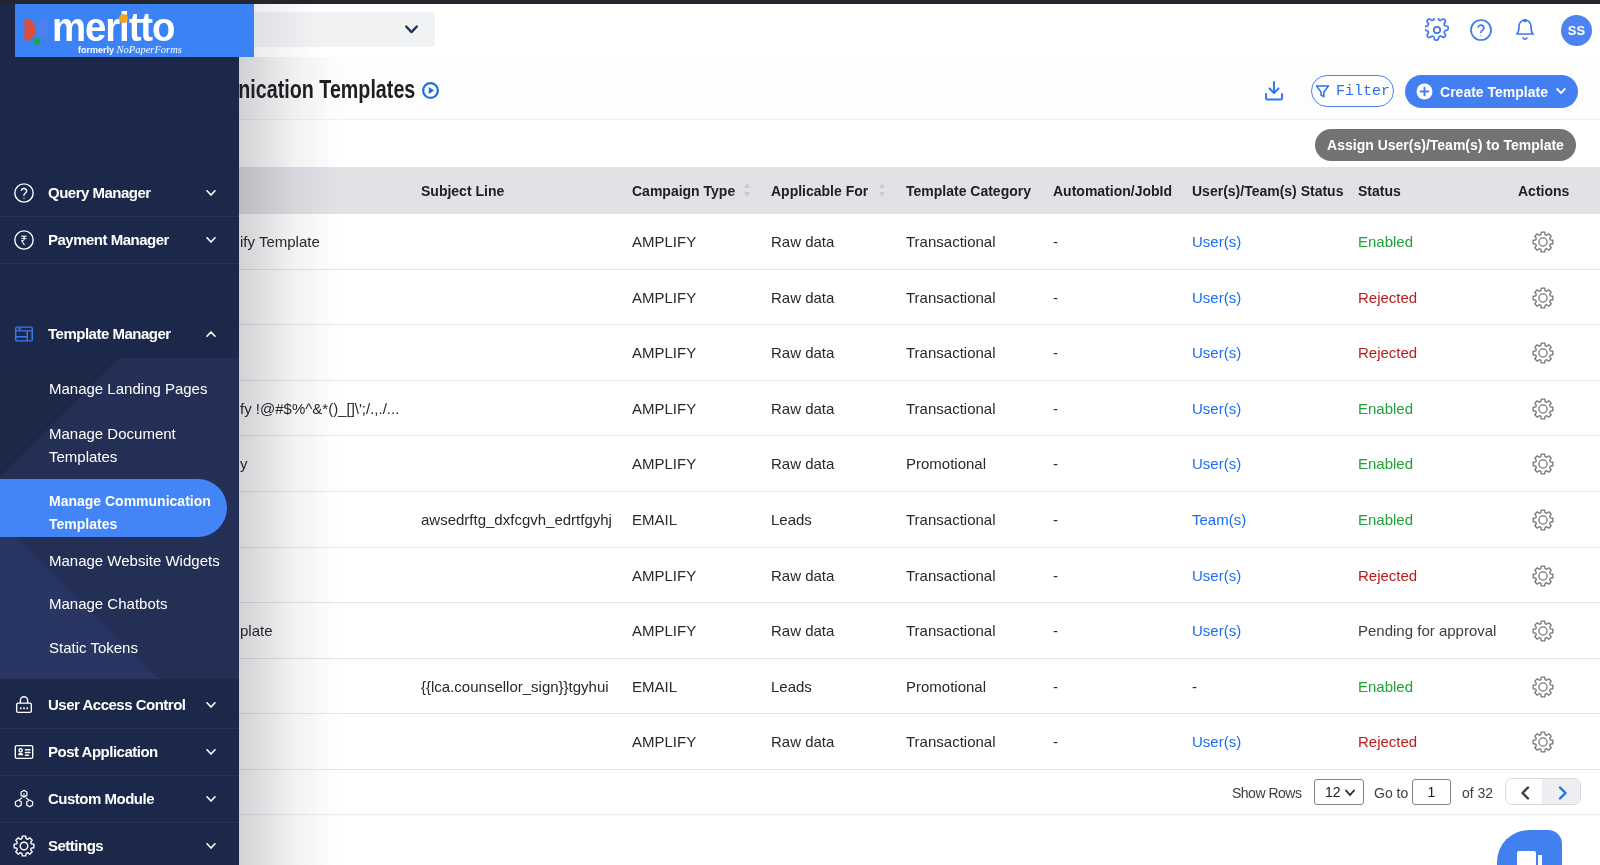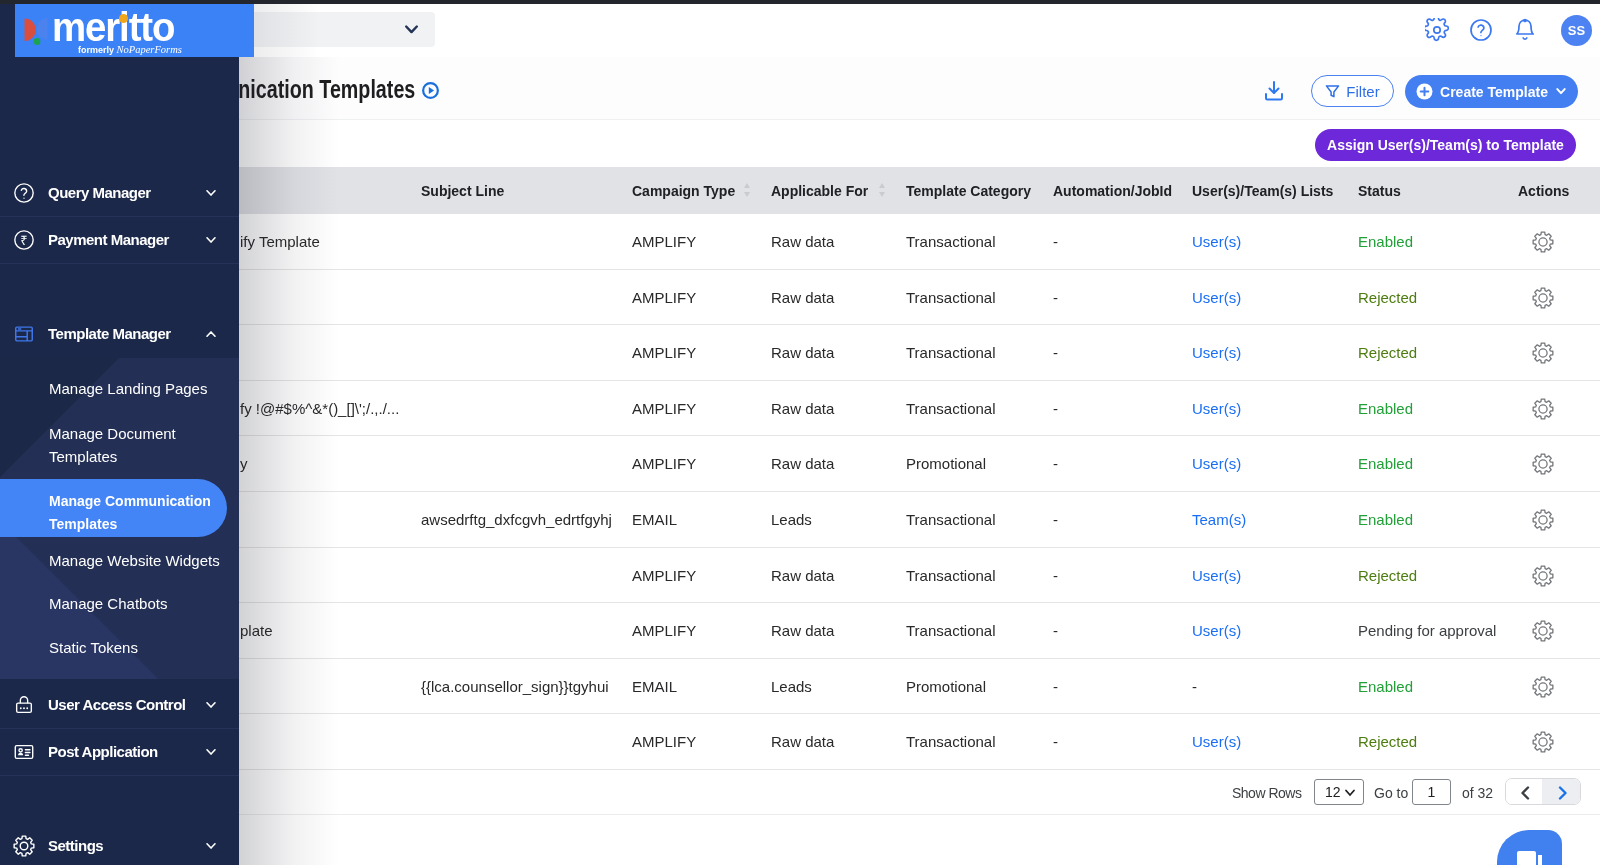--- a/index.html
+++ b/index.html
@@ -14,37 +14,37 @@
 #avatar { left:1561px; top:11px; width:31px; height:31px; border-radius:50%; background:#4d82f3;
   color:#fff; font-size:13px; font-weight:bold; text-align:center; line-height:31px; }
 #headstrip { left:0; top:57px; width:1600px; height:63px; background:#fdfdfe; border-bottom:1px solid #eef0f2; }
 #heading { left:165px; top:18px; font-size:25px; font-weight:bold; color:#1e1e20; white-space:nowrap; transform:scaleX(0.788); transform-origin:left top; }
 #playicon { left:422px; top:25px; }
 #searchpill { left:1040px; top:18px; width:193px; height:32px; border:1px solid #d9dbe0; border-radius:16px; background:#fff; }
 #searchpill span { position:absolute; left:18px; top:7px; font-size:15px; color:#76797f; }
 #searchpill svg { position:absolute; right:12px; top:6px; }
 #dlicon { left:1262px; top:22px; }
 #filterbtn { left:1311px; top:18px; width:83px; height:32px; border:1px solid #4d82f3; border-radius:16px; background:#fff;
-  color:#2e6fe8; font-size:15px; display:flex; align-items:center; justify-content:center; gap:6px; }
+  color:#2e6fe8; font-size:15px; display:flex; align-items:center; justify-content:center; gap:6px;font-family:Liberation Mono, monospace; }
 #createbtn { left:1405px; top:18px; width:173px; height:33px; border-radius:17px; background:#447ff2;
   color:#fff; font-size:14px; font-weight:bold; display:flex; align-items:center; justify-content:center; gap:7px; }
-#assignbtn { left:1315px; top:129px; width:261px; height:32px; border-radius:16px; background:#6d28d9;
+#assignbtn { left:1315px; top:129px; width:261px; height:32px; border-radius:16px; background:#737373;
   color:#fff; font-size:14px; font-weight:bold; text-align:center; line-height:32px; }
 #thead { left:0; top:167px; width:1600px; height:47px; background:#e1e2e6; }
 .th { position:absolute; top:16px; font-size:14px; font-weight:bold; color:#202124; white-space:nowrap; }
 .sort { position:absolute; top:14px; width:9px; height:18px; }
 .sort b { position:absolute; left:0; width:0; height:0; border-left:3.5px solid transparent; border-right:3.5px solid transparent; }
 .sort .up { top:2px; border-bottom:5px solid #c9cbcf; }
 .sort .dn { bottom:2px; border-top:5px solid #c9cbcf; }
 #tbody { left:0; top:214px; width:1600px;border-radius:14px; }
 .row { position:relative; width:1600px; height:55.6px; border-bottom:1px solid #e5e5e6; background:#fff; }
 .c { position:absolute; top:19px; font-size:15px; color:#29292b; white-space:nowrap; }
 .blue { color:#1a6ef5; }
 .green { color:#22a038; }
-.red { color:#4d7c0f; }
+.red { color:#b91c1c; }
 .grey2 { color:#3c4043; }
 .gear { position:absolute; left:1532px; top:17px; }
 #footer { left:0; top:770px; width:1600px; height:45px; background:#fff; border-bottom:1px solid #ececee; }
 #showrows { position:absolute; left:1232px; top:15px; font-size:14px; color:#3c4043;  letter-spacing:-0.5px; }
 #selrows { position:absolute; left:1314px; top:9px; width:50px; height:26px; border:1px solid #80868b; border-radius:3px; font-size:14px; color:#202124; padding-left:10px; line-height:25px; background:#fff; }
 #goto { position:absolute; left:1374px; top:15px; font-size:14px; color:#3c4043; }
 #gotobox { position:absolute; left:1412px; top:9px; width:39px; height:26px; border:1px solid #80868b; border-radius:3px; font-size:14px; color:#202124; text-align:center; line-height:25px; background:#fff; }
 #of32 { position:absolute; left:1462px; top:15px; font-size:14px; color:#3c4043; }
 #pagebtns { position:absolute; left:1505px; top:8px; width:76px; height:27px; border:1px solid #d7d9dd; border-radius:7px; overflow:hidden; background:#fff; }
 #pagebtns .pb1 { position:absolute; left:0; top:0; width:38px; height:27px; background:#fff; }
@@ -139,21 +139,21 @@
       <b class="up"></b>
       <b class="dn"></b>
     </span>
   <span class="th" style="left:771px">Applicable For</span>
     <span class="sort" style="left:879px">
       <b class="up"></b>
       <b class="dn"></b>
     </span>
   <span class="th" style="left:906px">Template Category</span>
   <span class="th" style="left:1053px">Automation/JobId</span>
-  <span class="th" style="left:1192px">User(s)/Team(s) Lists</span>
+  <span class="th" style="left:1192px">User(s)/Team(s) Status</span>
   <span class="th" style="left:1358px">Status</span>
   <span class="th" style="left:1518px">Actions</span>
 </div>
 <div class="abs" id="tbody">
     <div class="row">
       <span class="c" style="left:240px">ify Template</span>
       <span class="c" style="left:632px">AMPLIFY</span>
       <span class="c" style="left:771px">Raw data</span>
       <span class="c" style="left:906px">Transactional</span>
       <span class="c" style="left:1053px">-</span>
@@ -371,20 +371,33 @@
         <rect x="2.5" y="5" width="19" height="14" rx="1.5"></rect>
         <circle cx="8.3" cy="10.2" r="1.8"></circle>
         <path d="M5.5 15.5 c0-3.6 5.6-3.6 5.6 0 Z" fill="#fff" stroke="none"></path>
         <path d="M13.5 9.5 h5 M13.5 12.5 h5 M13.5 15.5 h3.4" stroke-linecap="round"></path>
       </svg>
     <span class="txt">Post Application</span>
     <svg class="ch" width="12" height="8" viewBox="0 0 13 9">
         <path d="M2 2 L6.5 6.8 L11 2" stroke="#fff" stroke-width="1.8" fill="none" stroke-linecap="round" stroke-linejoin="round"></path>
       </svg>
   </div>
+  <div class="mitem" style="top:771px">
+    <svg class="ic" width="22" height="22" viewBox="0 0 24 24" fill="none" stroke="#fff" stroke-width="1.3">
+        <path d="M12 2.6 l3.2 1.8 v3.6 l-3.2 1.8 -3.2-1.8 V4.4 Z"></path>
+        <path d="M12 6 v3.8"></path>
+        <path d="M10 10.5 l-3.5 3 M14 10.5 l3.5 3"></path>
+        <path d="M5.8 13.2 l3.2 1.8 v3.6 l-3.2 1.8 -3.2-1.8 v-3.6 Z"></path>
+        <path d="M18.2 13.2 l3.2 1.8 v3.6 l-3.2 1.8 -3.2-1.8 v-3.6 Z"></path>
+      </svg>
+    <span class="txt">Custom Module</span>
+    <svg class="ch" width="12" height="8" viewBox="0 0 13 9">
+        <path d="M2 2 L6.5 6.8 L11 2" stroke="#fff" stroke-width="1.8" fill="none" stroke-linecap="round" stroke-linejoin="round"></path>
+      </svg>
+  </div>
   <div class="mitem" style="top:818px; height:47px; border-bottom:none;">
     <svg class="ic" width="22" height="22" viewBox="0 0 22 22" fill="none" stroke="#fff" stroke-width="1.4" stroke-linejoin="round">
         <path d="M8.91 3.69 L9.26 1.15 L12.74 1.15 L13.09 3.69 L14.68 4.35 L16.74 2.81 L19.19 5.26 L17.65 7.32 L18.31 8.91 L20.85 9.26 L20.85 12.74 L18.31 13.09 L17.65 14.68 L19.19 16.74 L16.74 19.19 L14.68 17.65 L13.09 18.31 L12.74 20.85 L9.26 20.85 L8.91 18.31 L7.32 17.65 L5.26 19.19 L2.81 16.74 L4.35 14.68 L3.69 13.09 L1.15 12.74 L1.15 9.26 L3.69 8.91 L4.35 7.32 L2.81 5.26 L5.26 2.81 L7.32 4.35 Z"></path>
         <circle cx="11" cy="11" r="3.8"></circle>
       </svg>
     <span class="txt">Settings</span>
     <svg class="ch" width="12" height="8" viewBox="0 0 13 9">
         <path d="M2 2 L6.5 6.8 L11 2" stroke="#fff" stroke-width="1.8" fill="none" stroke-linecap="round" stroke-linejoin="round"></path>
       </svg>
   </div>

